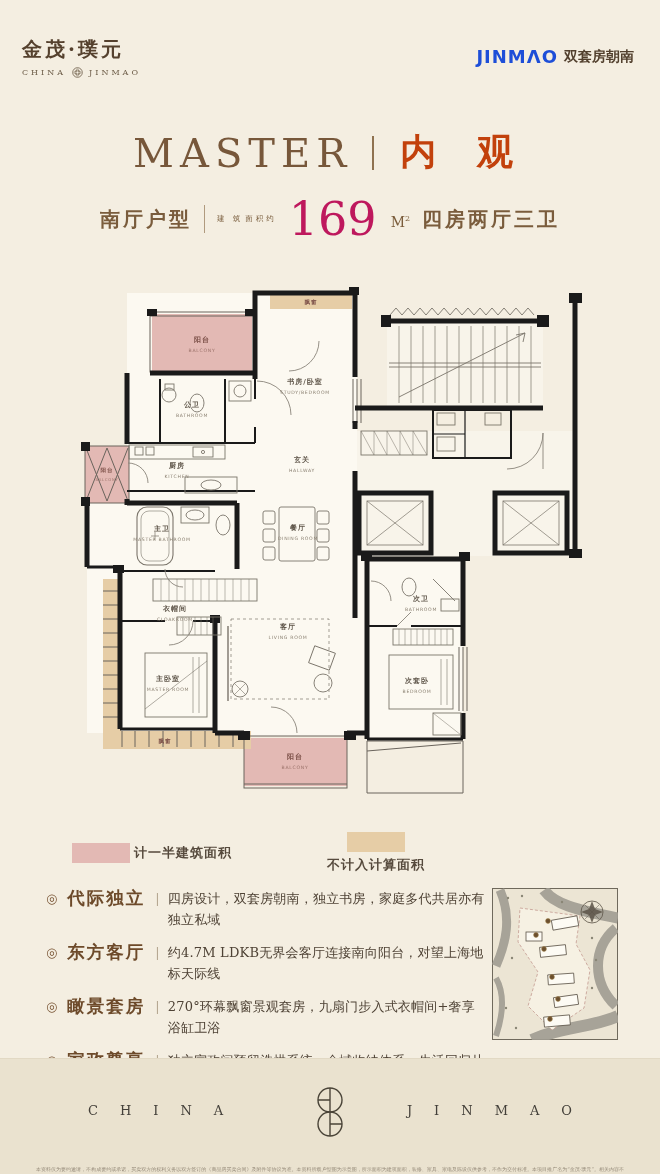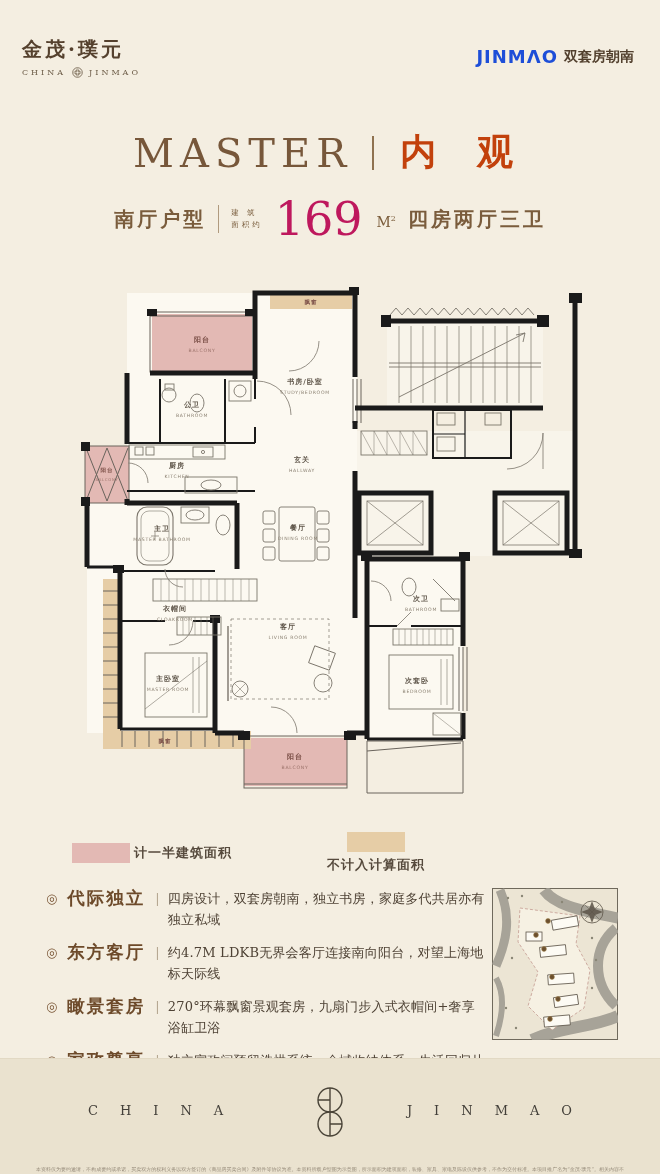--- a/index.html
+++ b/index.html
@@ -18,21 +18,21 @@
   .title-row{position:absolute;top:128px;left:0;right:0;display:flex;justify-content:center;
              align-items:center;gap:20px;}
   .title-en{font-size:40px;letter-spacing:6px;color:#77573a;}
   .title-vline{width:2px;height:34px;background:#8f7250;}
   .title-cn{font-size:36px;letter-spacing:14px;color:#c2410c;font-weight:600;text-indent:6px;}
   
   .subtitle-row{position:absolute;top:196px;left:0;right:0;display:flex;justify-content:center;
                 align-items:center;gap:12px;color:#7c6040;}
   .sub-layout,.sub-rooms{font-size:20px;letter-spacing:3px;font-weight:600;color:#7a5c3c;}
   .sub-vline{width:1px;height:28px;background:#b09a7e;}
-  .sub-arealabel{display:flex;flex-direction:column;justify-content:center;gap:2px;
+  .sub-arealabel{display:flex;flex-direction:row;justify-content:center;gap:2px;
                  font-size:7.5px;letter-spacing:3px;color:#7c6040;text-align:justify;}
   .sub-value{font-size:46px;line-height:1;color:#be185d;margin:0 2px 0 0;}
   .sub-unit{font-size:14px;color:#7a5c3a;align-self:center;margin-top:6px;}
   .sub-unit sup{font-size:8px;}
   
   .plan-wrap{position:absolute;top:281px;left:65px;}
   .lbl-cn{font-size:7px;fill:#5f564a;font-weight:bold;letter-spacing:1px;
           font-family:"DejaVu Sans","Liberation Sans",sans-serif;}
   .lbl-en{font-size:4.6px;fill:#8b8172;letter-spacing:.7px;
           font-family:"DejaVu Sans","Liberation Sans",sans-serif;}

